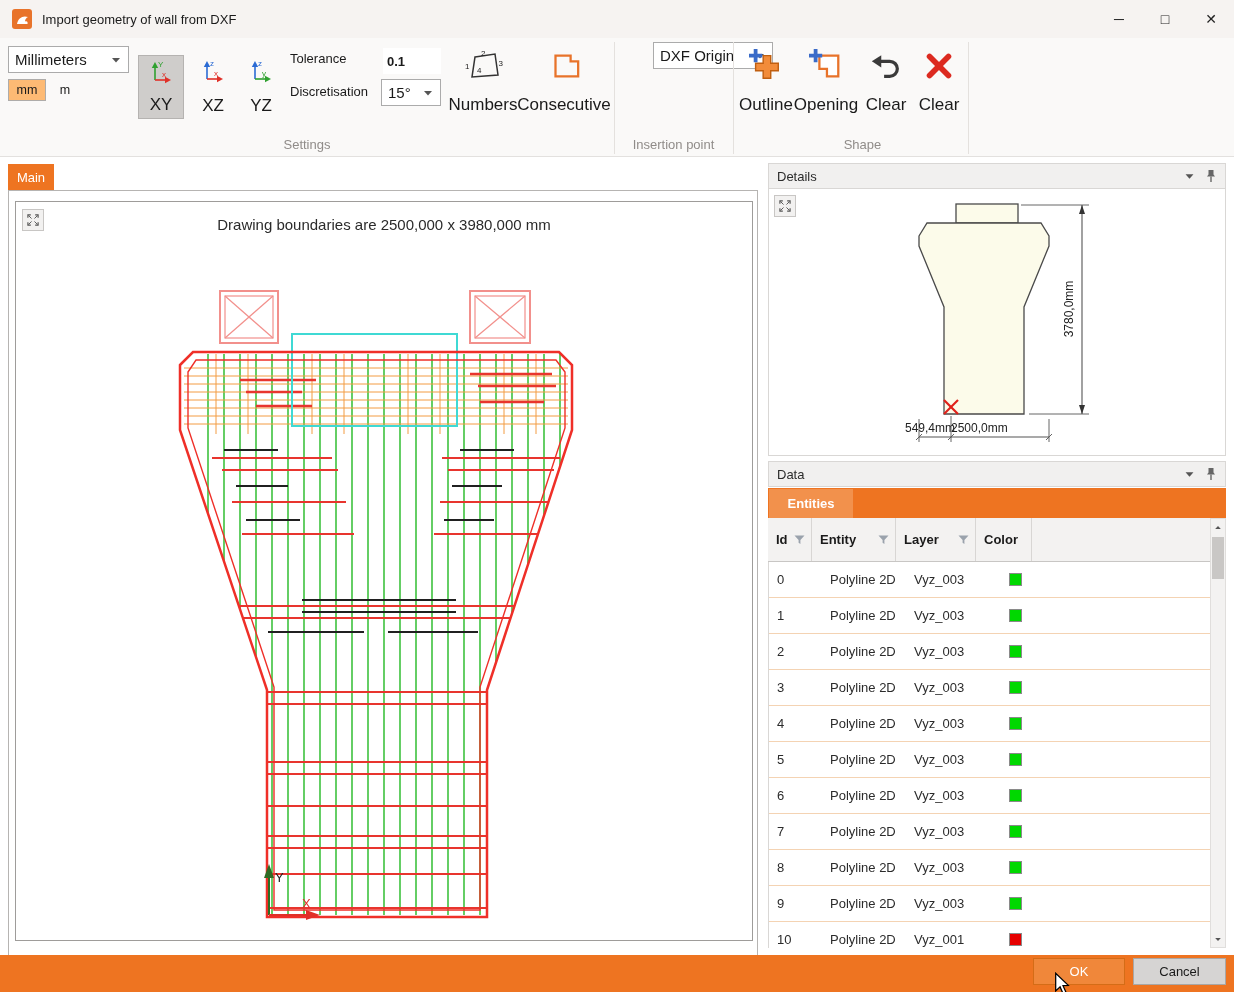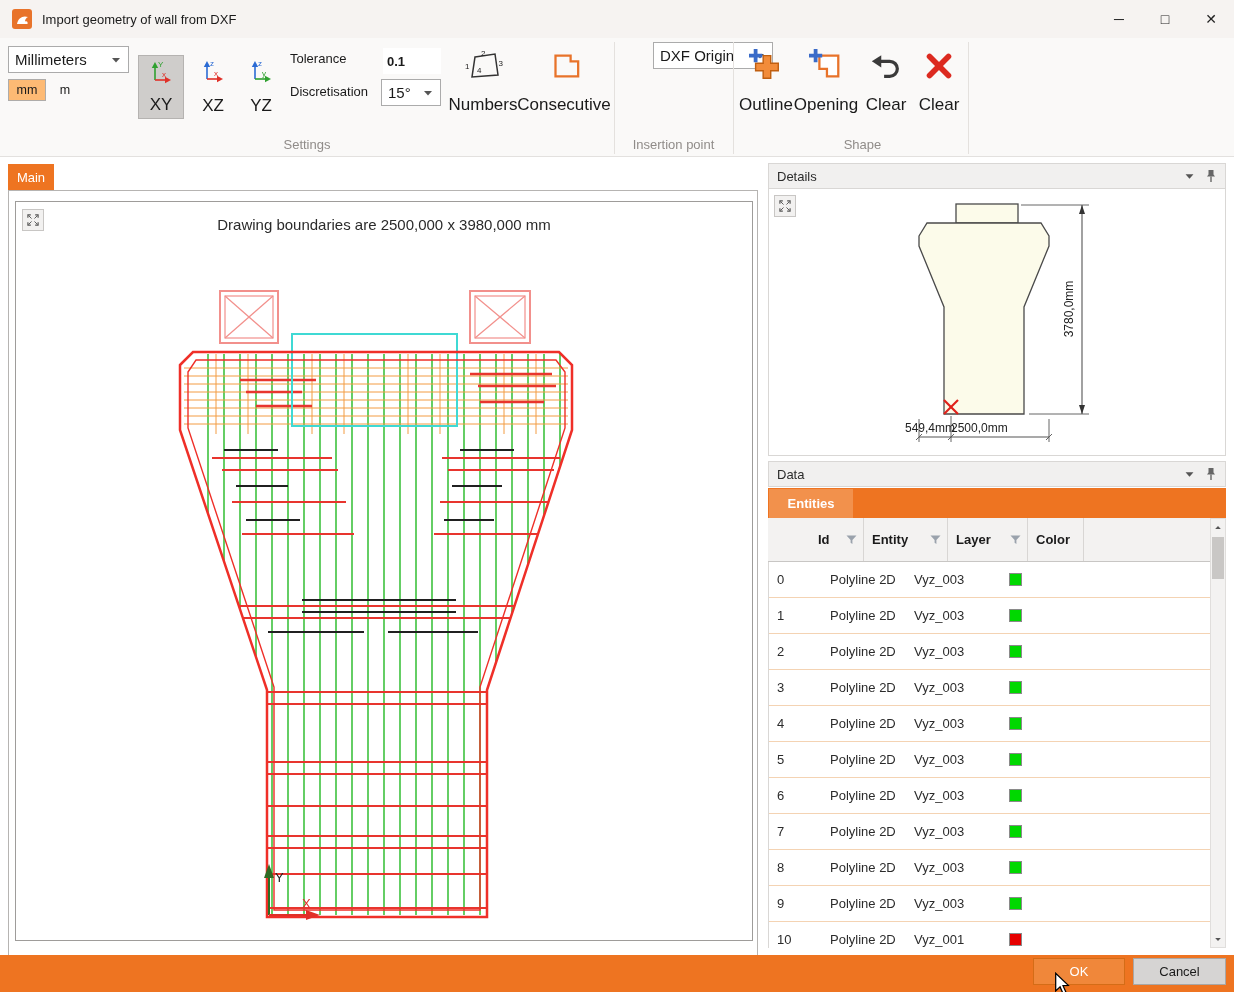--- a/index.html
+++ b/index.html
@@ -39,21 +39,21 @@
   
   .panel-header { position:absolute; left:768px; width:458px; height:26px; background:#F1F0EF; border:1px solid #D9D7D5; display:flex; align-items:center; padding:0 8px; font-size:13px; color:#2b2b2b; }
   .panel-header .hdr-icons { margin-left:auto; display:flex; gap:10px; align-items:center; }
   .details-body { position:absolute; left:768px; top:189px; width:458px; height:267px; background:#fff; border:1px solid #D9D7D5; border-top:none; }
   .tabstrip { position:absolute; left:768px; top:488px; width:458px; height:30px; background:#EE7421; }
   .tab-entities { position:absolute; left:1px; top:1px; width:84px; height:29px; background:#F2914C; color:#fff; display:flex; align-items:center; justify-content:center; font-size:13px;font-weight:bold; }
   .tbl-header { position:absolute; left:768px; top:518px; width:442px; height:44px; background:#F3F2F1; border-bottom:1px solid #C8C6C4; display:flex; }
   .tbl-rows { position:absolute; left:768px; top:562px; width:442px; height:386px; overflow:hidden; background:#fff; border-left:1px solid #D9D7D5; }
   .th-cell { display:flex; align-items:center; font-weight:bold; border-right:1px solid #D8D6D4; padding:0 6px 0 8px; }
   .th-cell .funnel { margin-left:auto; }
-  .c-id { width:54px;margin-left:42px; }
+  .c-id { width:44px; }
   .c-entity { width:84px; }
   .c-layer { width:80px; }
   .c-color { width:56px; }
   .c-fill { flex:1; border-right:none; }
   .data-row { display:flex; height:36px; align-items:center; border-bottom:1px solid #F4D3B3; }
   .data-row > span { padding-left:8px; color:#2b2b2b; }
   .data-row .cell-id { width:54px; }
   .data-row .cell-entity { width:84px; padding-left:7px; }
   .data-row .cell-layer { width:80px; padding-left:7px; }
   .data-row .cell-color { width:56px; display:flex; justify-content:center; padding-left:0; }

